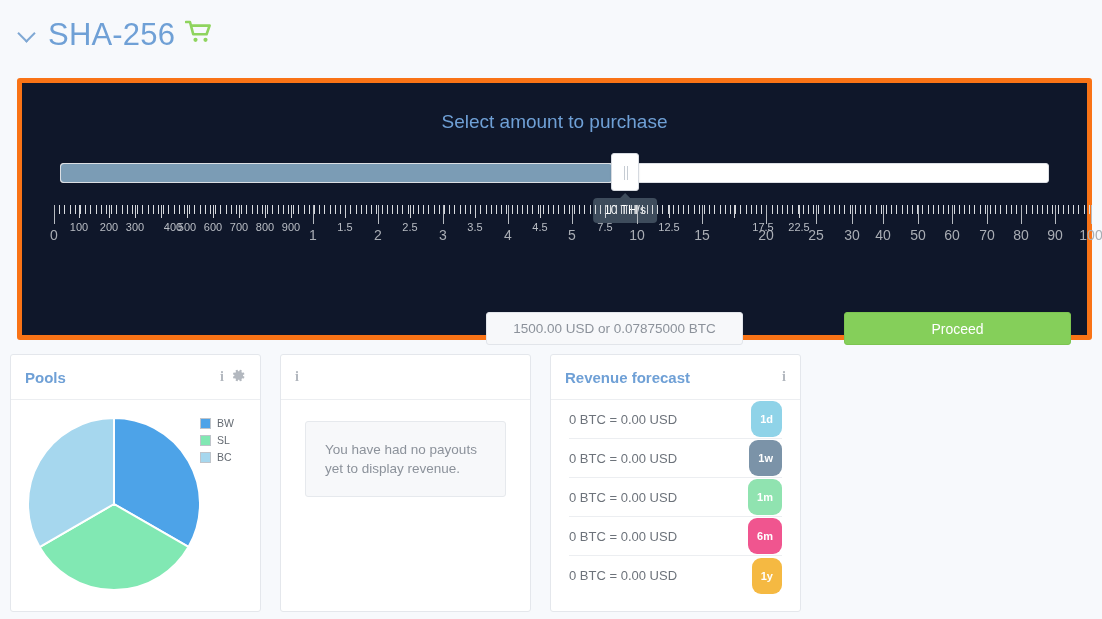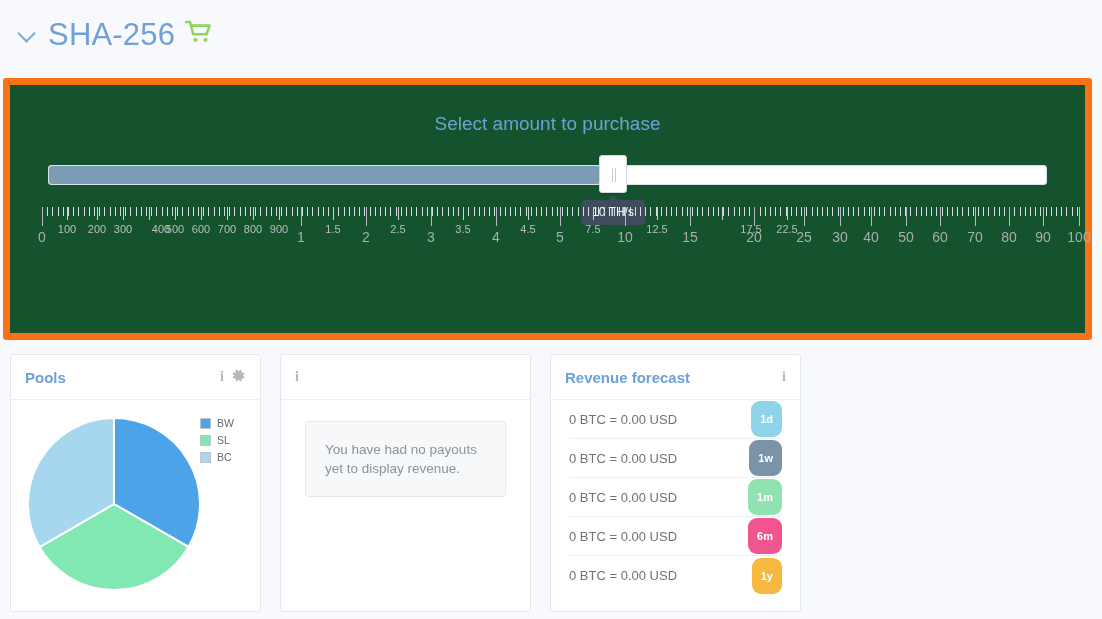--- a/index.html
+++ b/index.html
@@ -37,24 +37,24 @@
     font-size: 31px;
     color: #6fa0d6;
     font-weight: 400;
     letter-spacing: 0.2px;
     line-height: 1;
   }
   .cart-icon { flex: 0 0 auto; display: block; }
 
   
   .purchase-panel {
-    margin: 10px 10px 0 3px;
+    margin: 10px 10px 0 17px;
     height: 262px;
-    background: #14532d;
-    border: 7px solid #f97316;
+    background: #0f172a;
+    border: 5px solid #f97316;
     border-radius: 3px;
     position: relative;
   }
   .panel-title {
     text-align: center;
     color: #6fa0d6;
     font-size: 19px;
     padding-top: 28px;
     font-weight: 400;
   }
@@ -578,20 +578,24 @@
       <div class="tick mid" style="left: 159px;"></div>
       <div class="lbl small" style="left: 159px;">600</div>
       <div class="tick mid" style="left: 185px;"></div>
       <div class="lbl small" style="left: 185px;">700</div>
       <div class="tick mid" style="left: 211px;"></div>
       <div class="lbl small" style="left: 211px;">800</div>
       <div class="tick mid" style="left: 237px;"></div>
       <div class="lbl small" style="left: 237px;">900</div>
     </div>
 
+  <div class="price-row">
+    <div class="price-box">1500.00 USD or 0.07875000 BTC</div>
+    <button class="proceed-btn">Proceed</button>
+  </div>
 </div>
 
 <div class="cards-row">
 
 
   <div class="card">
     <div class="card-head">
       <span class="card-head-title">Pools</span>
       <span class="head-icons">
         <span class="icon-i">i</span>

